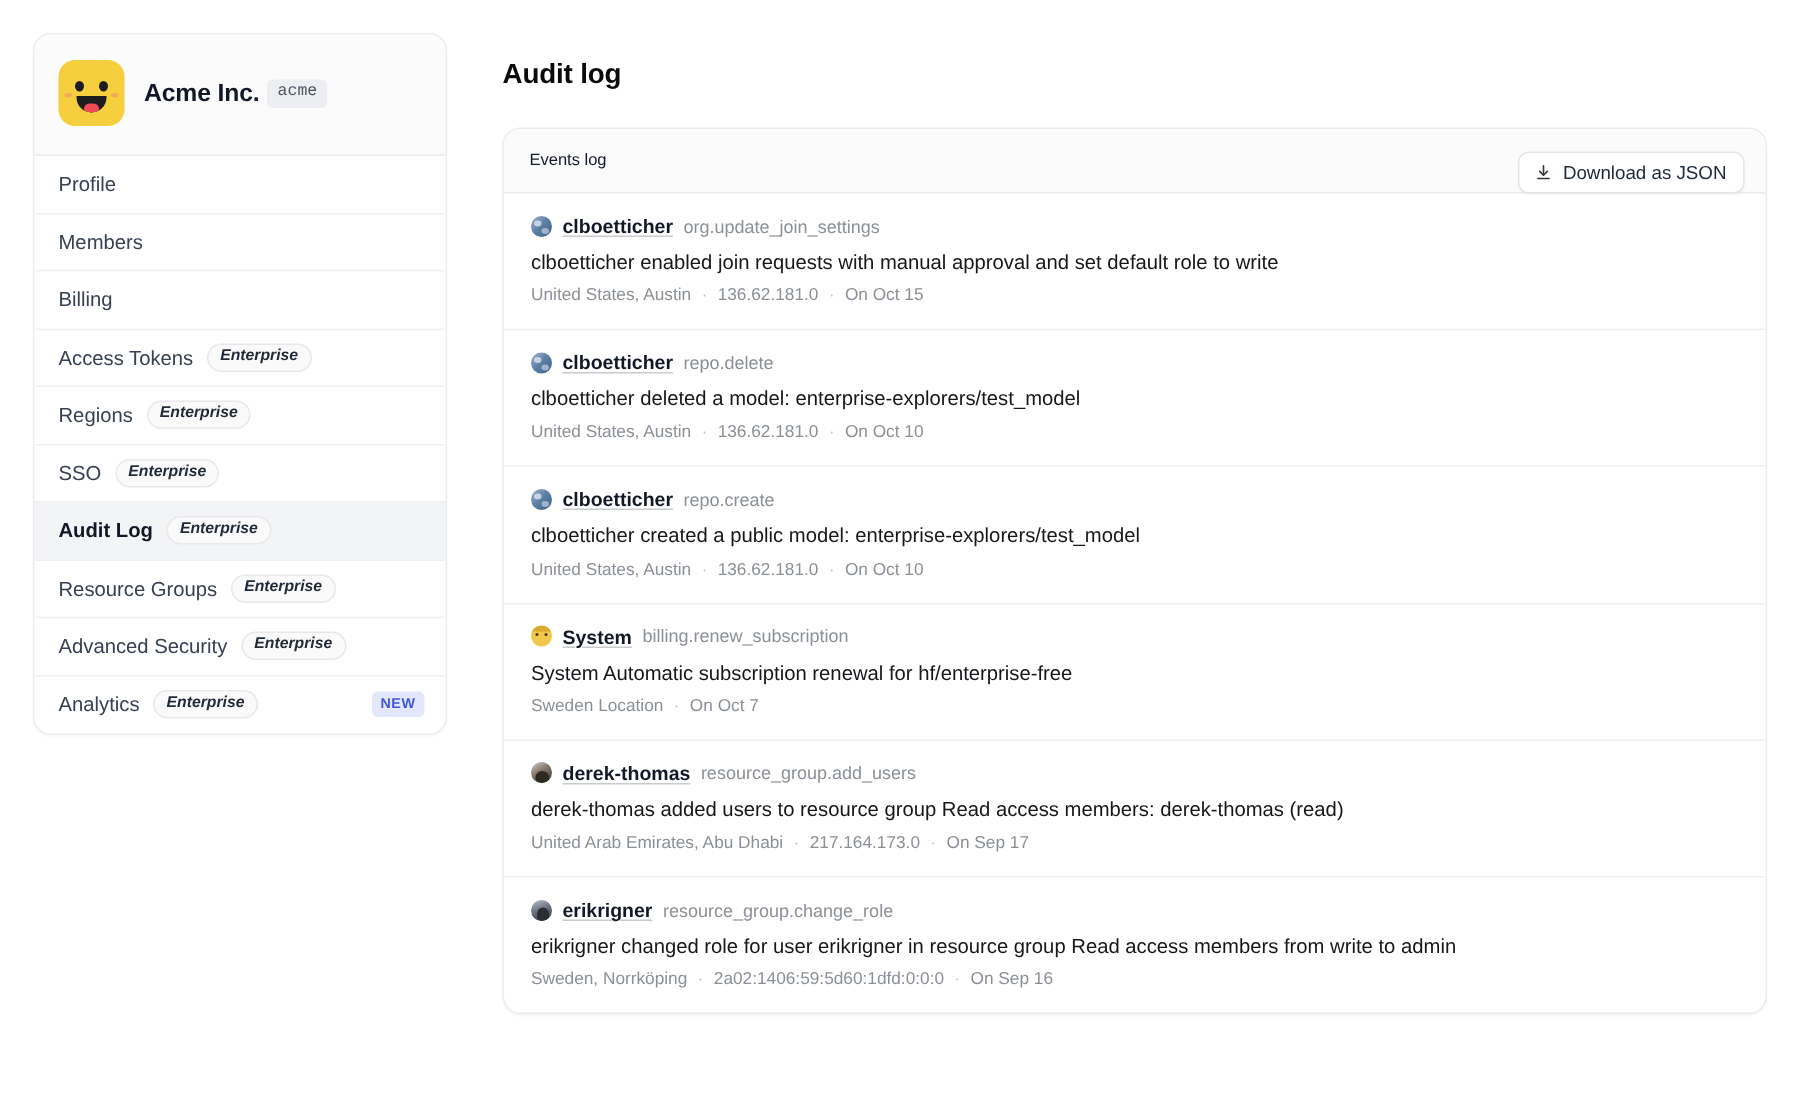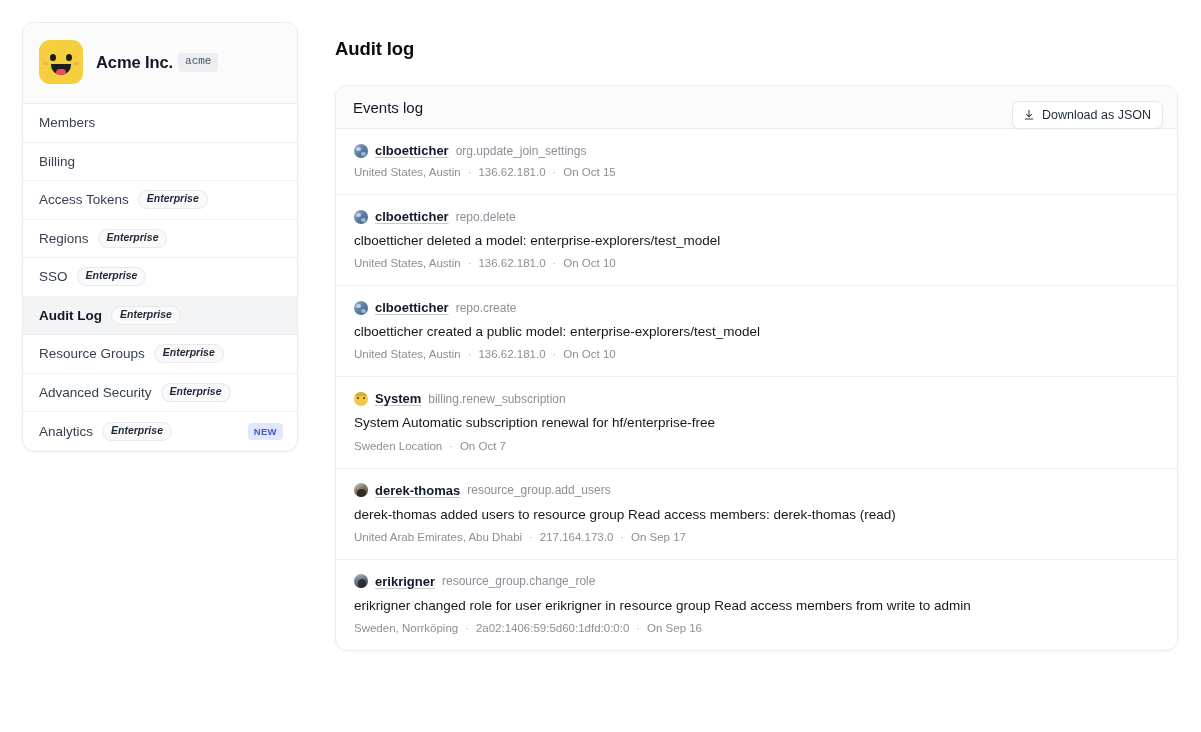--- a/index.html
+++ b/index.html
@@ -114,21 +114,21 @@
     overflow: hidden;
     box-shadow: 0 1px 2px rgba(16,24,40,0.035);
   }
   .events-head {
     display: flex; align-items: center; justify-content: space-between;
     height: 43px;
     padding: 0 14px 0 17px;
     background: #fbfbfc;
     border-bottom: 1px solid #ececf0;
   }
-  .events-head-title { font-size: 15px; color: #111827; }
+  .events-head-title { font-size: 11px; color: #111827; }
   .dl-btn {
     display: inline-flex; align-items: center; gap: 7px;
     font-size: 12.5px; color: #1f2937;
     background: #ffffff;
     border: 1px solid #e5e5ea;
     border-radius: 7px;
     padding: 6px 11px 6px 10px;
     cursor: pointer;
     box-shadow: 0 1px 1.5px rgba(16,24,40,0.04);
     margin-top: 16px;
@@ -223,20 +223,23 @@
         <div class="org-meta">
           <div class="org-name">Acme Inc.</div>
           <div class="org-slug-wrap">
             <span class="org-slug">acme</span>
           </div>
         </div>
       </div>
 
       <div id="nav-list">
           <div class="nav-item">
+            <span>Profile</span>
+          </div>
+          <div class="nav-item">
             <span>Members</span>
           </div>
           <div class="nav-item">
             <span>Billing</span>
           </div>
           <div class="nav-item">
             <span>Access Tokens</span>
             <span class="badge-ent">Enterprise</span>
           </div>
           <div class="nav-item">
@@ -287,20 +290,21 @@
         </button>
       </div>
 
       <div id="events-list">
           <div class="event-row">
             <div class="ev-line1">
               <span class="ev-avatar globe"></span>
               <span class="ev-user">clboetticher</span>
               <span class="ev-action">org.update_join_settings</span>
             </div>
+            <div class="ev-desc">clboetticher enabled join requests with manual approval and set default role to write</div>
             <div class="ev-meta">
               <span>United States, Austin</span>
               <span class="ev-dot">·</span>
               <span>136.62.181.0</span>
               <span class="ev-dot">·</span>
               <span>On Oct 15</span>
             </div>
           </div>
           <div class="event-row">
             <div class="ev-line1">

